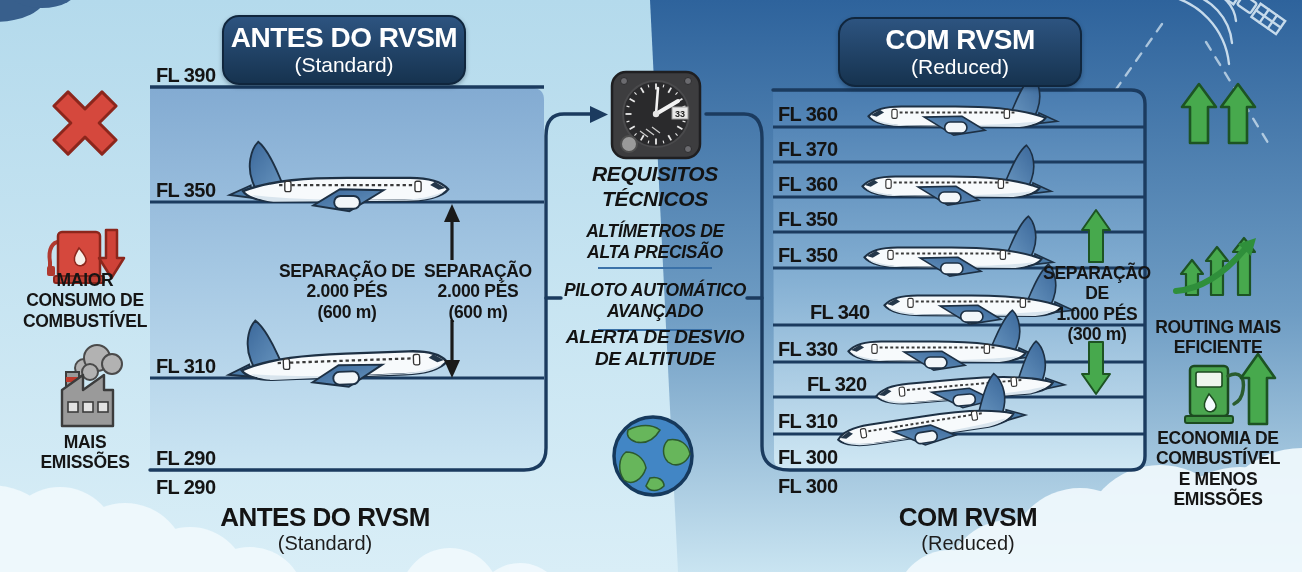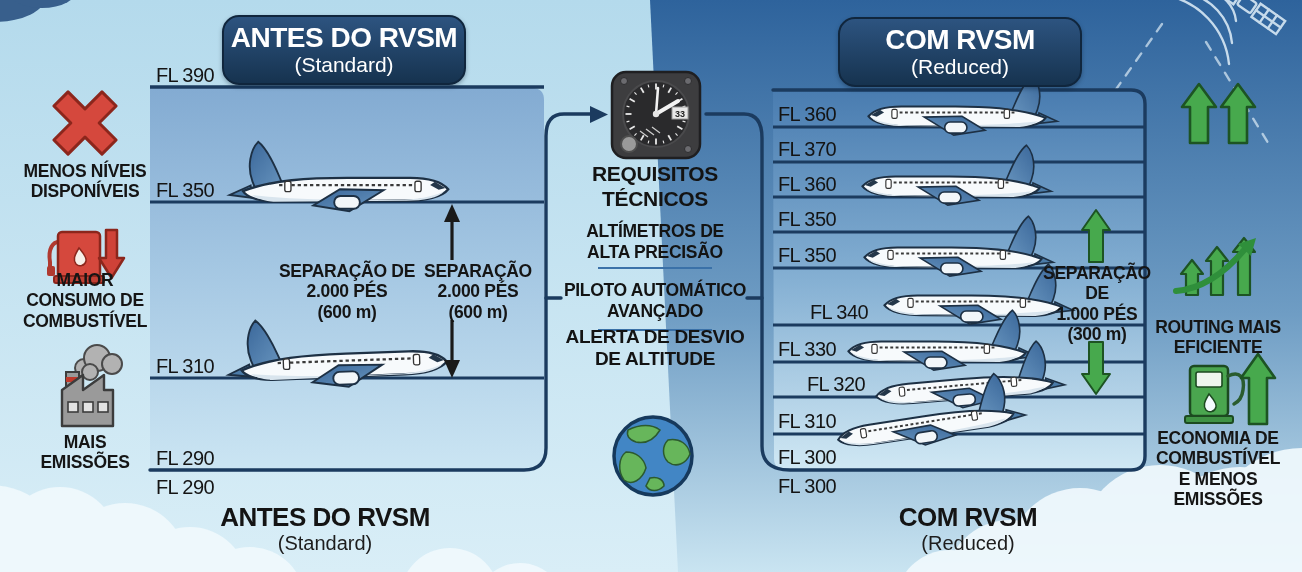--- a/index.html
+++ b/index.html
@@ -8,34 +8,34 @@
     font-family:"Liberation Sans",sans-serif;
   }
   #scene{position:absolute;left:0;top:0;}
   .lbl{
     position:absolute;font-weight:bold;color:#151515;text-align:center;
     white-space:pre-line;line-height:1.16;letter-spacing:-0.3px;
   }
   .side{font-size:17.5px;width:140px;}
   .sep{font-size:17.5px;width:140px;}
   .fl{
-    position:absolute;font-size:20px;font-weight:normal;color:#141414;
+    position:absolute;font-size:20px;font-weight:bold;color:#141414;
     letter-spacing:-0.6px;white-space:nowrap;
   }
   .title-box{
     position:absolute;width:240px;height:66px;border-radius:17px;
     background:linear-gradient(#2d5480,#16334f);
     border:2px solid #10263d;color:#fff;text-align:center;
     box-shadow:0 2px 4px rgba(10,30,50,.35);
   }
   .tb-main{font-size:28px;font-weight:bold;letter-spacing:-0.5px;margin-top:5px;}
   .tb-sub{font-size:21px;font-weight:500;margin-top:-1px;}
   .cap-main{position:absolute;font-size:26px;font-weight:bold;color:#141414;text-align:center;width:220px;letter-spacing:-0.5px;}
   .cap-sub{position:absolute;font-size:20px;font-weight:500;color:#1d1d1d;text-align:center;width:220px;}
-  .mid{position:absolute;left:555px;width:200px;text-align:center;color:#131313;white-space:pre-line;line-height:1.18;font-weight:bold;letter-spacing:-0.3px;}
+  .mid{position:absolute;left:555px;width:200px;text-align:center;color:#131313;white-space:pre-line;line-height:1.18;font-weight:bold;letter-spacing:-0.3px;font-style:italic;}
 </style>
 </head>
 <body>
 
 <div id="stage">
 
 <svg id="scene" width="1302" height="572" viewBox="0 0 1302 572" xmlns="http://www.w3.org/2000/svg">
   <defs>
     <linearGradient id="bgLeft" x1="0" y1="0" x2="0" y2="1">
       <stop offset="0" stop-color="#b4daec"></stop>
@@ -307,22 +307,20 @@
 <div class="title-box" style="left:222px;top:15px;">
   <div class="tb-main">ANTES DO RVSM</div>
   <div class="tb-sub">(Standard)</div>
 </div>
 
 <div class="title-box" style="left:838px;top:17px;">
   <div class="tb-main">COM RVSM</div>
   <div class="tb-sub">(Reduced)</div>
 </div>
 
-<div class="lbl side" style="left:15px;top:161px;">MENOS NÍVEIS
-DISPONÍVEIS</div>
 <div class="lbl side" style="left:15px;top:270px;">MAIOR
 CONSUMO DE
 COMBUSTÍVEL</div>
 <div class="lbl side" style="left:15px;top:432px;">MAIS
 EMISSÕES</div>
 
 <div class="lbl side" style="left:1148px;top:301px;margin-top:16px;">ROUTING MAIS
 EFICIENTE</div>
 <div class="lbl side" style="left:1148px;top:428px;">ECONOMIA DE
 COMBUSTÍVEL

